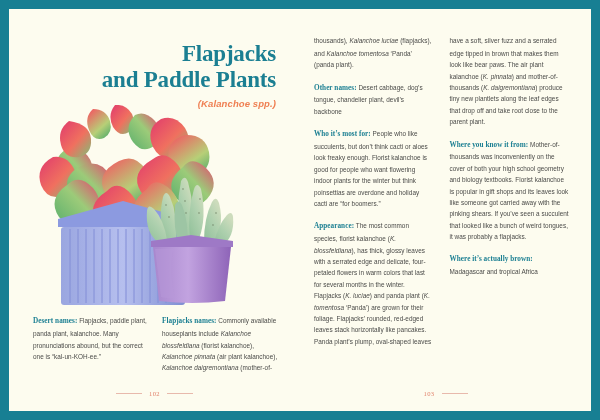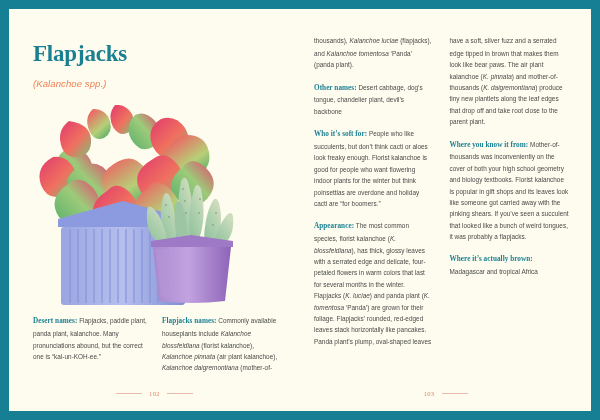--- a/index.html
+++ b/index.html
@@ -37,36 +37,36 @@
   
   .page-left {
     position: relative;
     width: 291px;
     height: 402px;
     box-sizing: border-box;
     padding: 22px 24px 0 24px;
   }
 
   .title-block {
-    text-align: left;
+    text-align: right;
     margin-top: 10px;
   }
   .title {
     font-family: "Liberation Serif", serif;
     font-weight: bold;
     color: #1b7f92;
     font-size: 23px;
     line-height: 1.14;
     letter-spacing: -0.2px;
   }
   .subtitle {
-    margin-top: 11px;
+    margin-top: 5px;
     font-family: "Liberation Sans", sans-serif;
     font-style: italic;
-    font-weight: normal;
+    font-weight: bold;
     color: #ef7f52;
     font-size: 9.5px;
     letter-spacing: 0.1px;
   }
 
   
   .illustration {
     position: absolute;
     left: 14px;
     top: 96px;
@@ -146,20 +146,21 @@
 <body>
 
 <div class="spread">
   <div class="page-surface">
 
     <div class="page-left">
 
       <div class="title-block">
         <div class="title">
           <div>Flapjacks</div>
+          <div>and Paddle Plants</div>
         </div>
         <div class="subtitle">(Kalanchoe spp.)</div>
       </div>
 
       <div class="illustration">
         <svg viewBox="0 0 260 200" width="260" height="200" xmlns="http://www.w3.org/2000/svg">
           <defs>
             <linearGradient id="lf1" x1="0" y1="0" x2="1" y2="1">
               <stop offset="0%" stop-color="#e03a6d"></stop>
                 <stop offset="55%" stop-color="#f0705f"></stop>
@@ -289,21 +290,21 @@
               <span class="kicker"></span><span><span>thousands), </span><i>Kalanchoe luciae</i><span> (flapjacks), and </span><i>Kalanchoe tomentosa</i><span> ‘Panda’ (panda plant).</span></span>
             </p>
           </div>
           <div class="sec">
             <p class="body-txt">
               <span class="kicker">Other names:</span><span><span> Desert cabbage, dog’s tongue, chandelier plant, devil’s backbone</span></span>
             </p>
           </div>
           <div class="sec">
             <p class="body-txt">
-              <span class="kicker">Who it’s soft for:</span><span><span> People who like succulents, but don’t think cacti or aloes look freaky enough. Florist kalanchoe is good for people who want flowering indoor plants for the winter but think poinsettias are overdone and holiday cacti are “for boomers.”</span></span>
+              <span class="kicker">Who it’s most for:</span><span><span> People who like succulents, but don’t think cacti or aloes look freaky enough. Florist kalanchoe is good for people who want flowering indoor plants for the winter but think poinsettias are overdone and holiday cacti are “for boomers.”</span></span>
             </p>
           </div>
           <div class="sec">
             <p class="body-txt">
               <span class="kicker">Appearance:</span><span><span> The most common species, florist kalanchoe (</span><i>K. blossfeldiana</i><span>), has thick, glossy leaves with a serrated edge and delicate, four-petaled flowers in warm colors that last for several months in the winter. Flapjacks (</span><i>K. luciae</i><span>) and panda plant (</span><i>K. tomentosa</i><span> ‘Panda’) are grown for their foliage. Flapjacks’ rounded, red-edged leaves stack horizontally like pancakes. Panda plant’s plump, oval-shaped leaves</span></span>
             </p>
           </div>
         </div>
 
         <div class="col">

